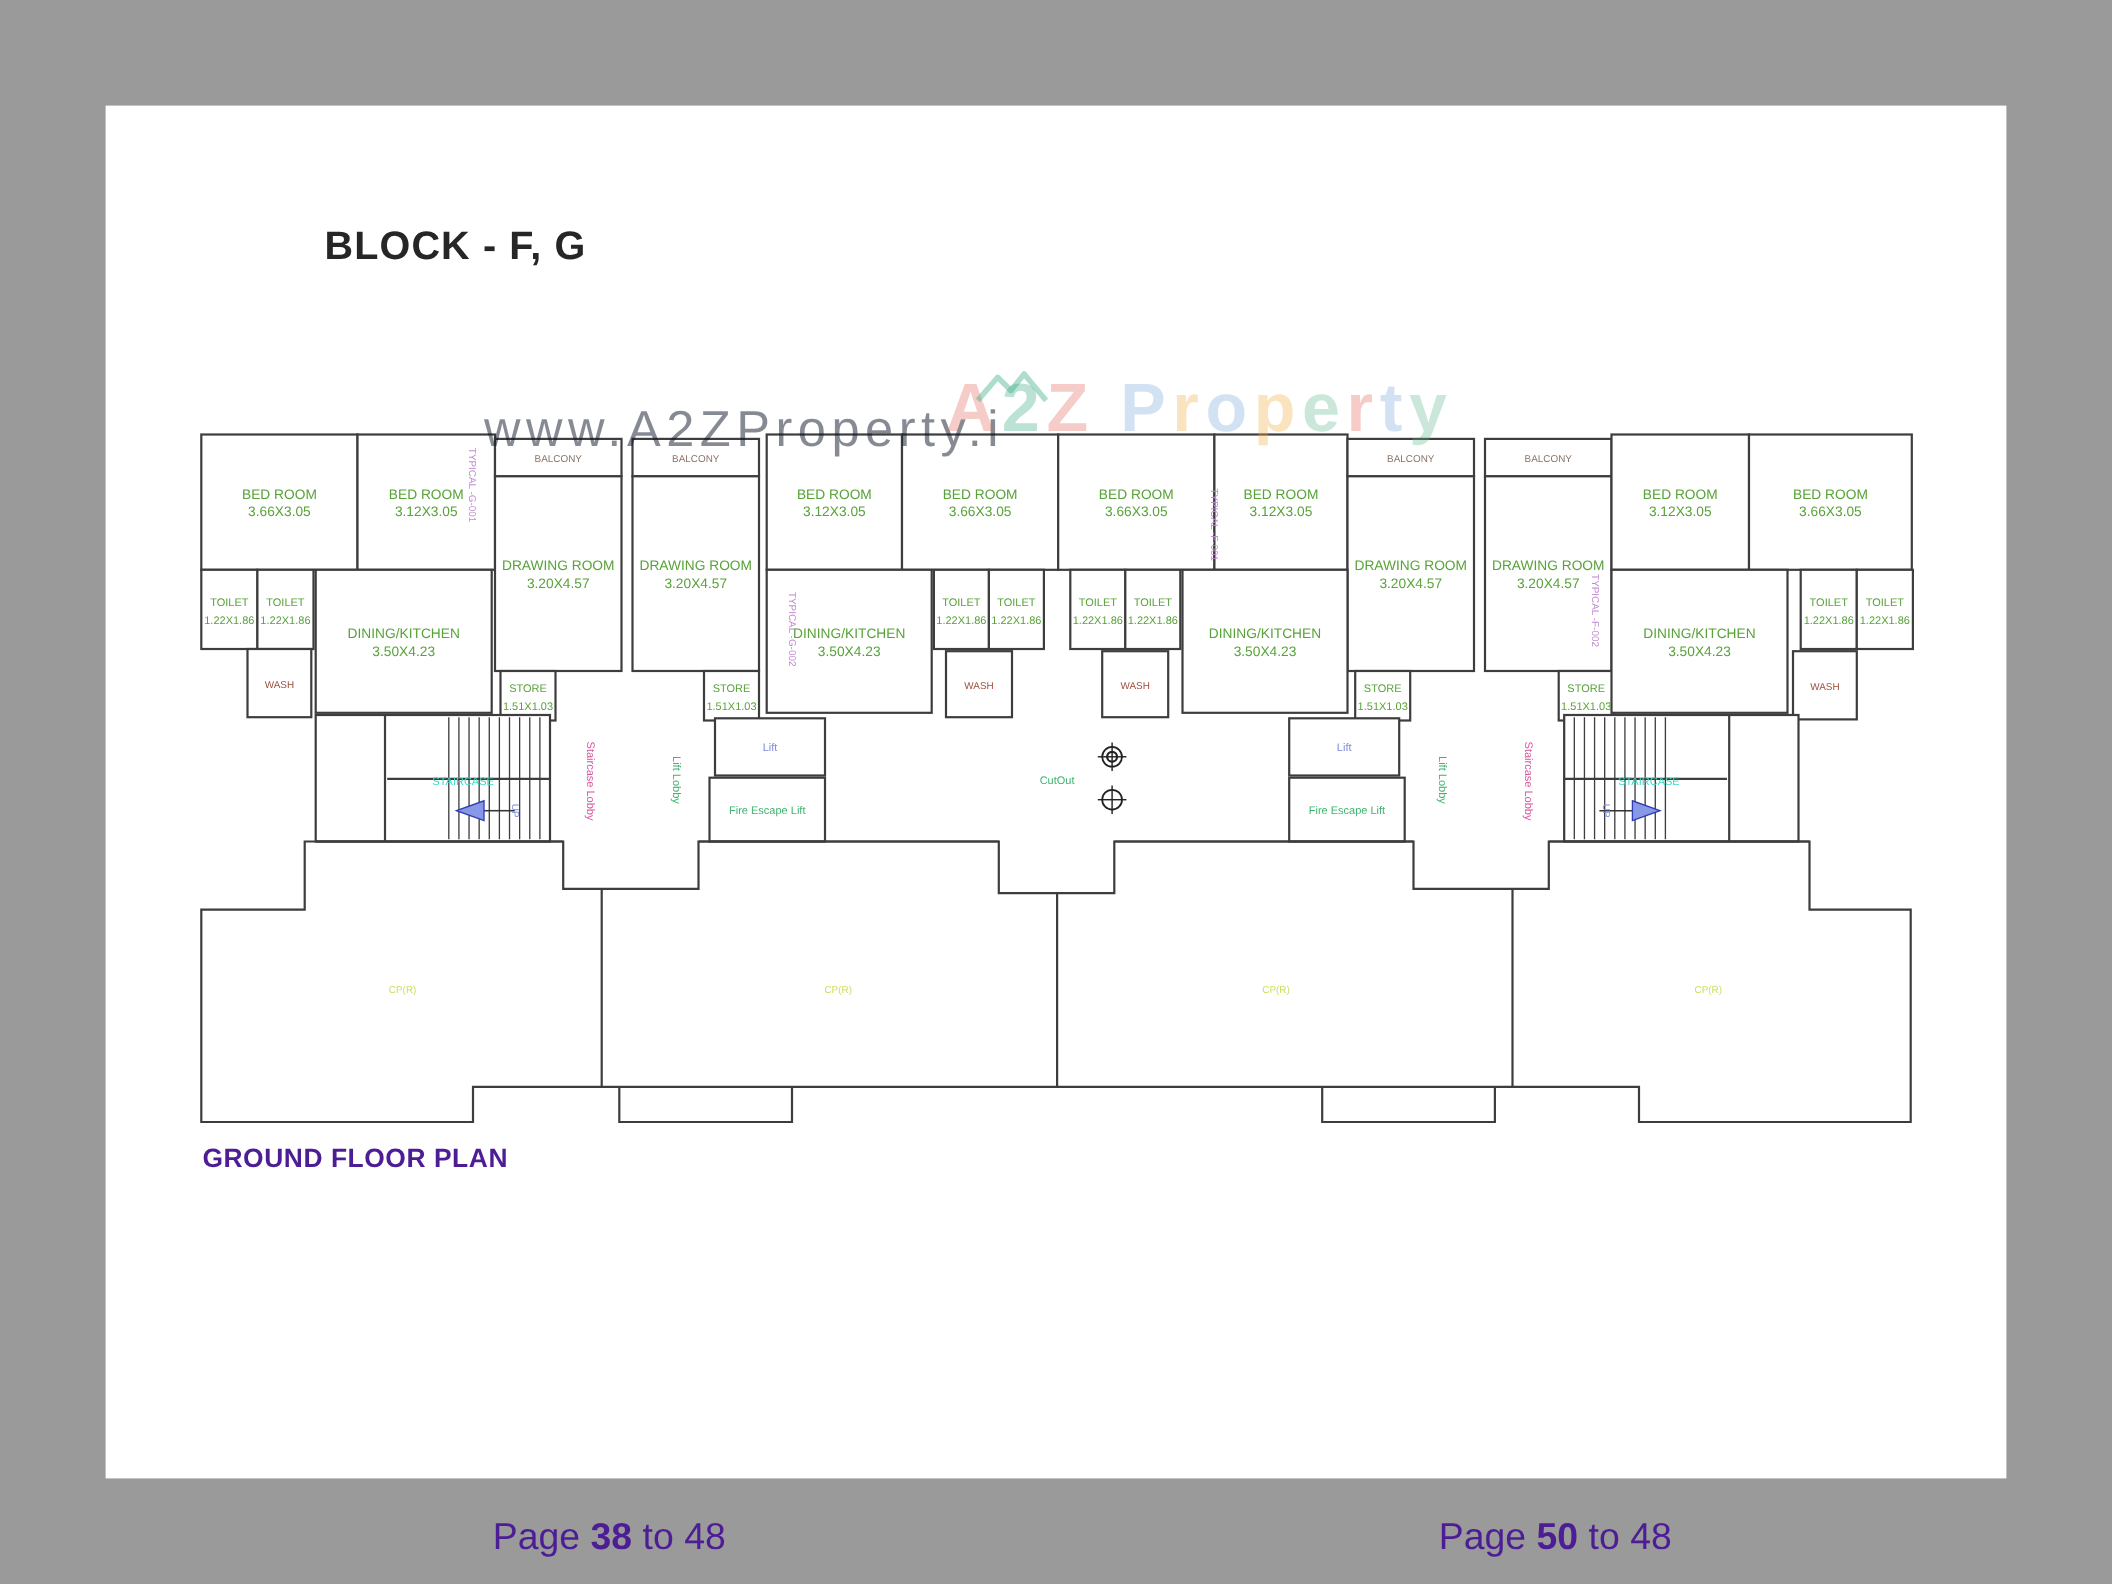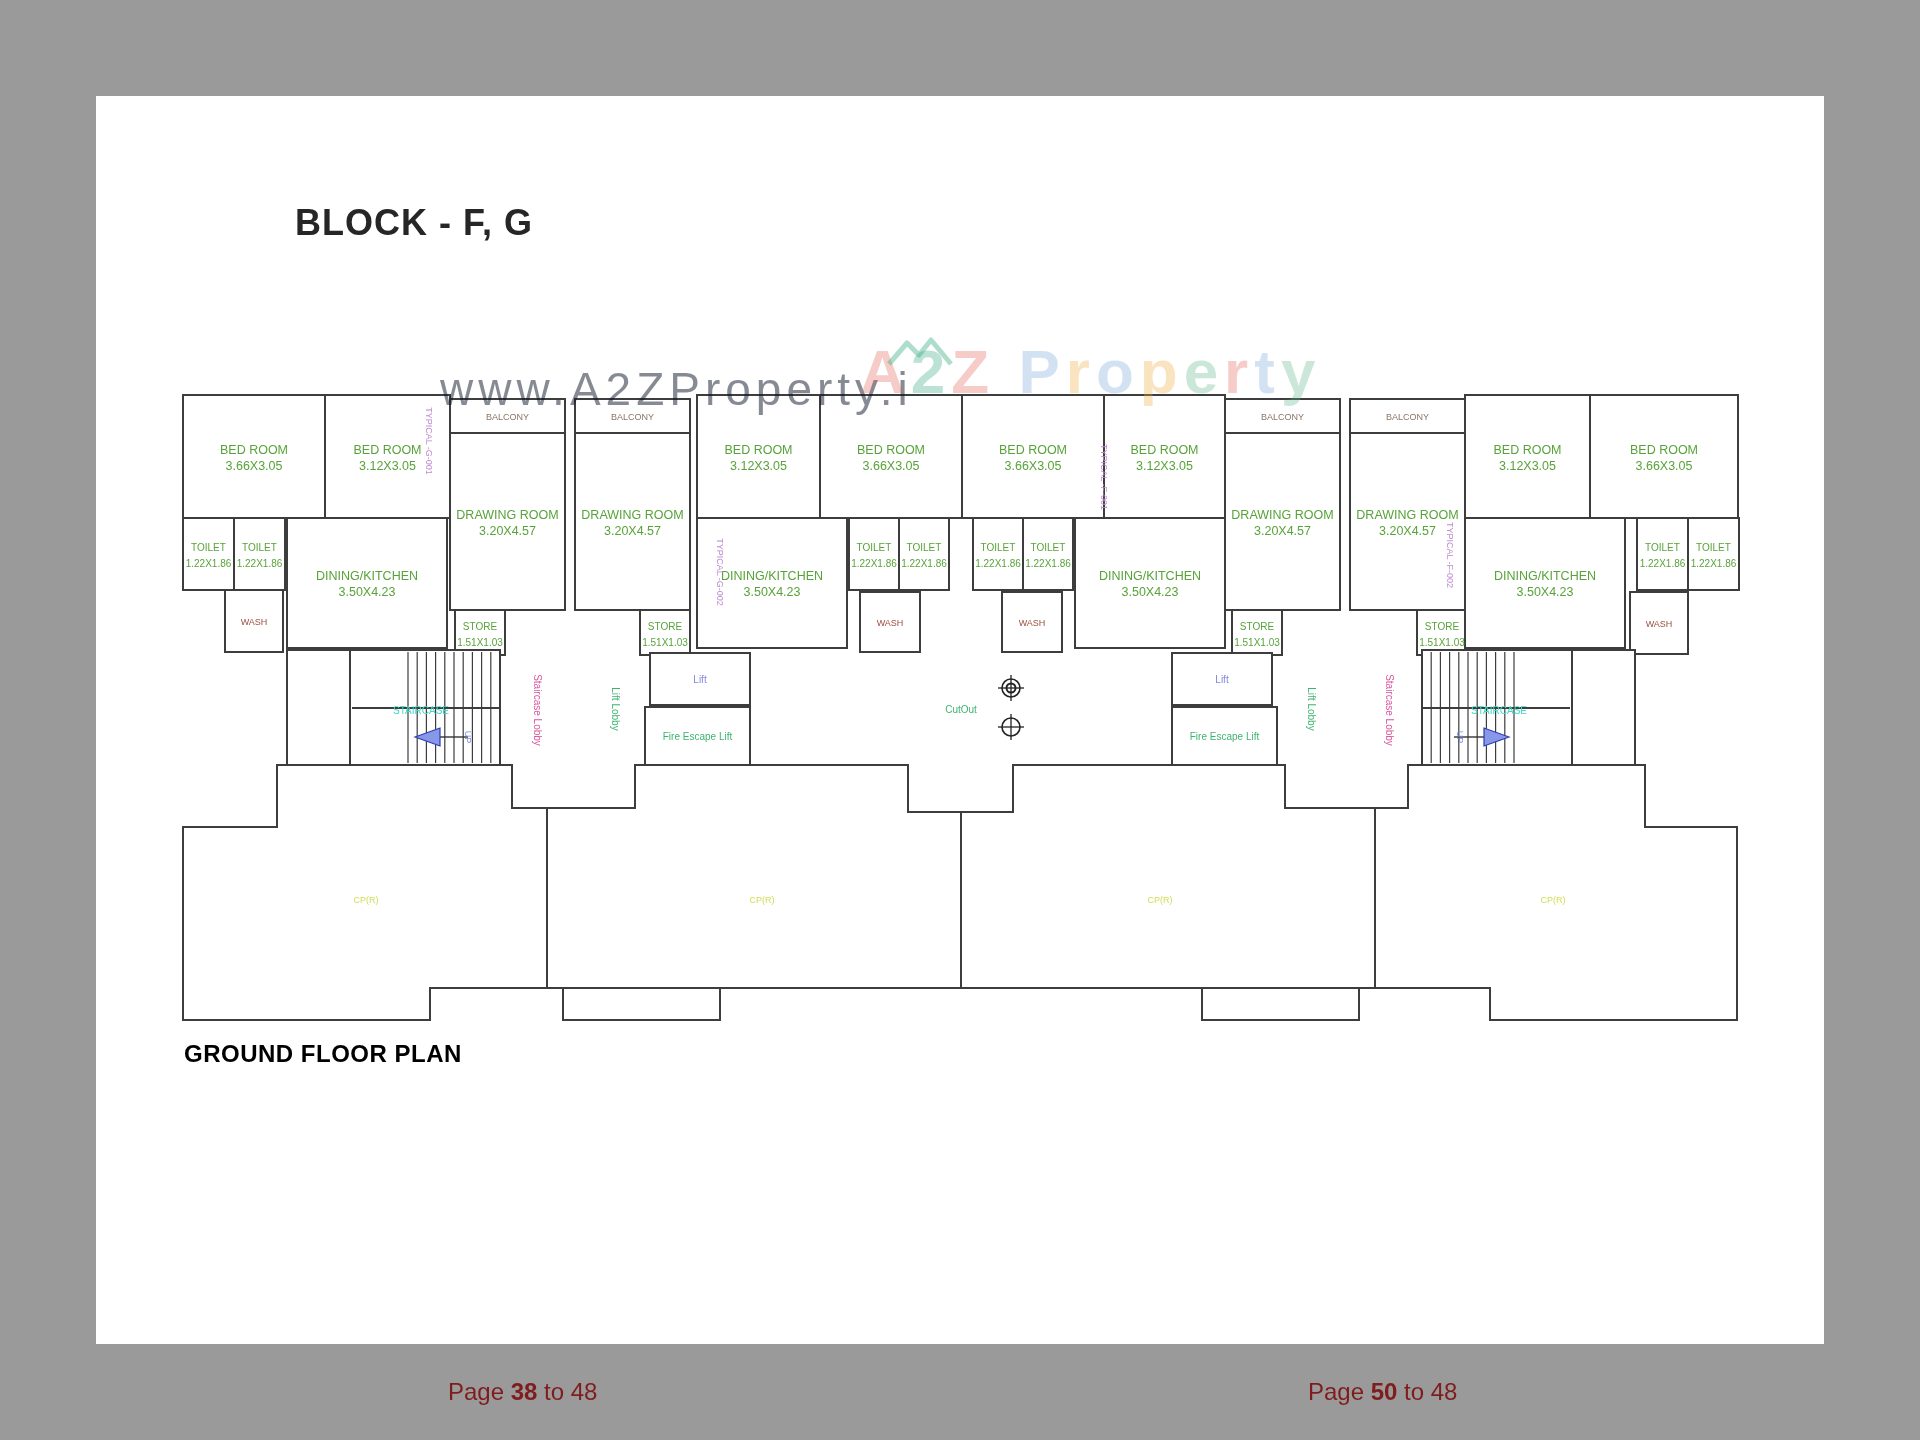--- a/index.html
+++ b/index.html
@@ -8,24 +8,24 @@
     background:#9a9a9a;
     font-family:"Liberation Sans",sans-serif;
   }
   .page{position:absolute;left:96px;top:96px;width:1728px;height:1248px;background:#ffffff;}
   .title{
     position:absolute;left:295px;top:202px;font-size:36px;font-weight:700;
     color:#262626;letter-spacing:1px;white-space:nowrap;text-align:right;
   }
   .plan-caption{
     position:absolute;left:184px;top:1040px;font-size:24px;font-weight:700;
-    color:#000000;letter-spacing:0.5px;white-space:nowrap;
+    color:#4c1d95;letter-spacing:0.5px;white-space:nowrap;
   }
   .footer-text{
-    position:absolute;top:1378px;font-size:24px;font-weight:400;color:#7f1d1d;white-space:nowrap;
+    position:absolute;top:1378px;font-size:34px;font-weight:400;color:#4c1d95;white-space:nowrap;
   }
   .footer-left{left:448px;}
   .footer-right{left:1308px;}
   .footer-text b{font-weight:700;}
   svg.plan{position:absolute;left:0;top:0;}
   svg.plan text{font-family:"Liberation Sans",sans-serif;}
   .wm-url{
     position:absolute;left:440px;top:362px;font-size:46px;letter-spacing:5px;
     color:#0f172a;opacity:0.5;white-space:nowrap;z-index:5;pointer-events:none;
   }

